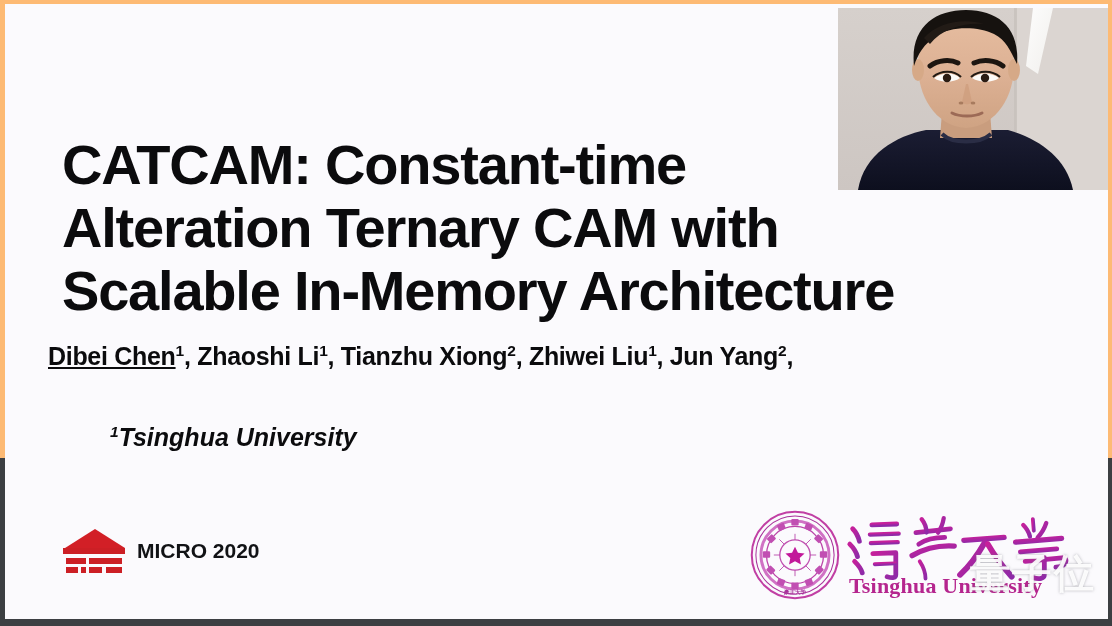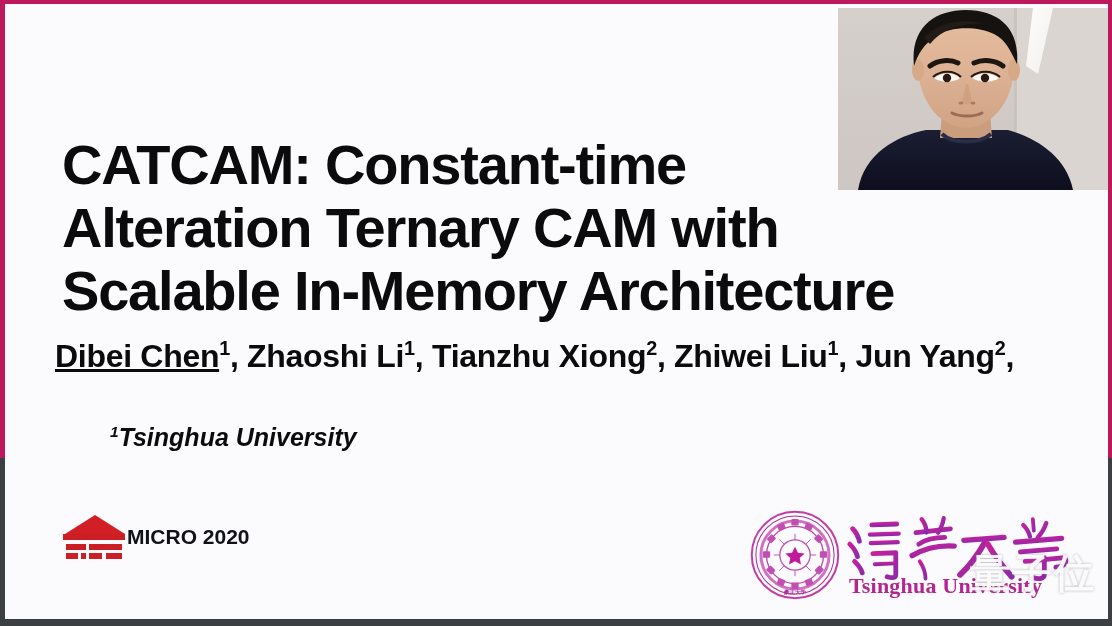--- a/index.html
+++ b/index.html
@@ -1,21 +1,21 @@
 <!DOCTYPE html>
 <html><head>
 <meta charset="utf-8">
 <style>
   * { margin:0; padding:0; box-sizing:border-box; }
   html,body { width:1112px; height:626px; overflow:hidden; background:#3c3f42; }
 
   #stage{
     position:relative;
     width:1112px; height:458px;
-    background:#be185d;
+    background:#fdba74;
     font-family:"Liberation Sans", sans-serif;
   }
 
   
   #slide{
     position:absolute;
     left:5px; top:4px;
     width:1103px; height:615px;
     background:#fbfafd;
     overflow:hidden;
@@ -30,23 +30,23 @@
     font-weight:bold;
     line-height:63px;
     letter-spacing:-1.2px;
     color:#0b0b0d;
     white-space:pre-line;
   }
 
   
   #authors{
     position:absolute;
-    left:50px; top:334px;
+    left:43px; top:334px;
     width:1010px;
-    font-size:32px;
+    font-size:25px;
     font-weight:bold;
     line-height:37px;
     letter-spacing:-0.3px;
     color:#0b0b0d;
   }
   #authors .u{ text-decoration:underline; text-underline-offset:2px; }
   sup{ font-size:0.62em; vertical-align:super; line-height:0; font-weight:bold; }
 
   
   #affils{
@@ -57,23 +57,23 @@
     font-style:italic;
     line-height:37px;
     color:#0b0b0d;
     margin-left:48px;
   }
   #affils div{ white-space:nowrap; }
 
   
   #micro{
     position:absolute;
-    left:58px; top:507px;
+    left:58px; top:521px;
     height:52px;
-    display:flex; align-items:center; 
+    display:flex; align-items:center; gap:10px;
   }
   #microLogo{ position:relative; width:64px; height:48px; }
   #microLogo .roof{
     position:absolute; left:2px; top:2px;
     width:0;height:0;
     border-left:30px solid transparent;
     border-right:30px solid transparent;
     border-bottom:19px solid #d21f26;
   }
   #microLogo .lintel{

